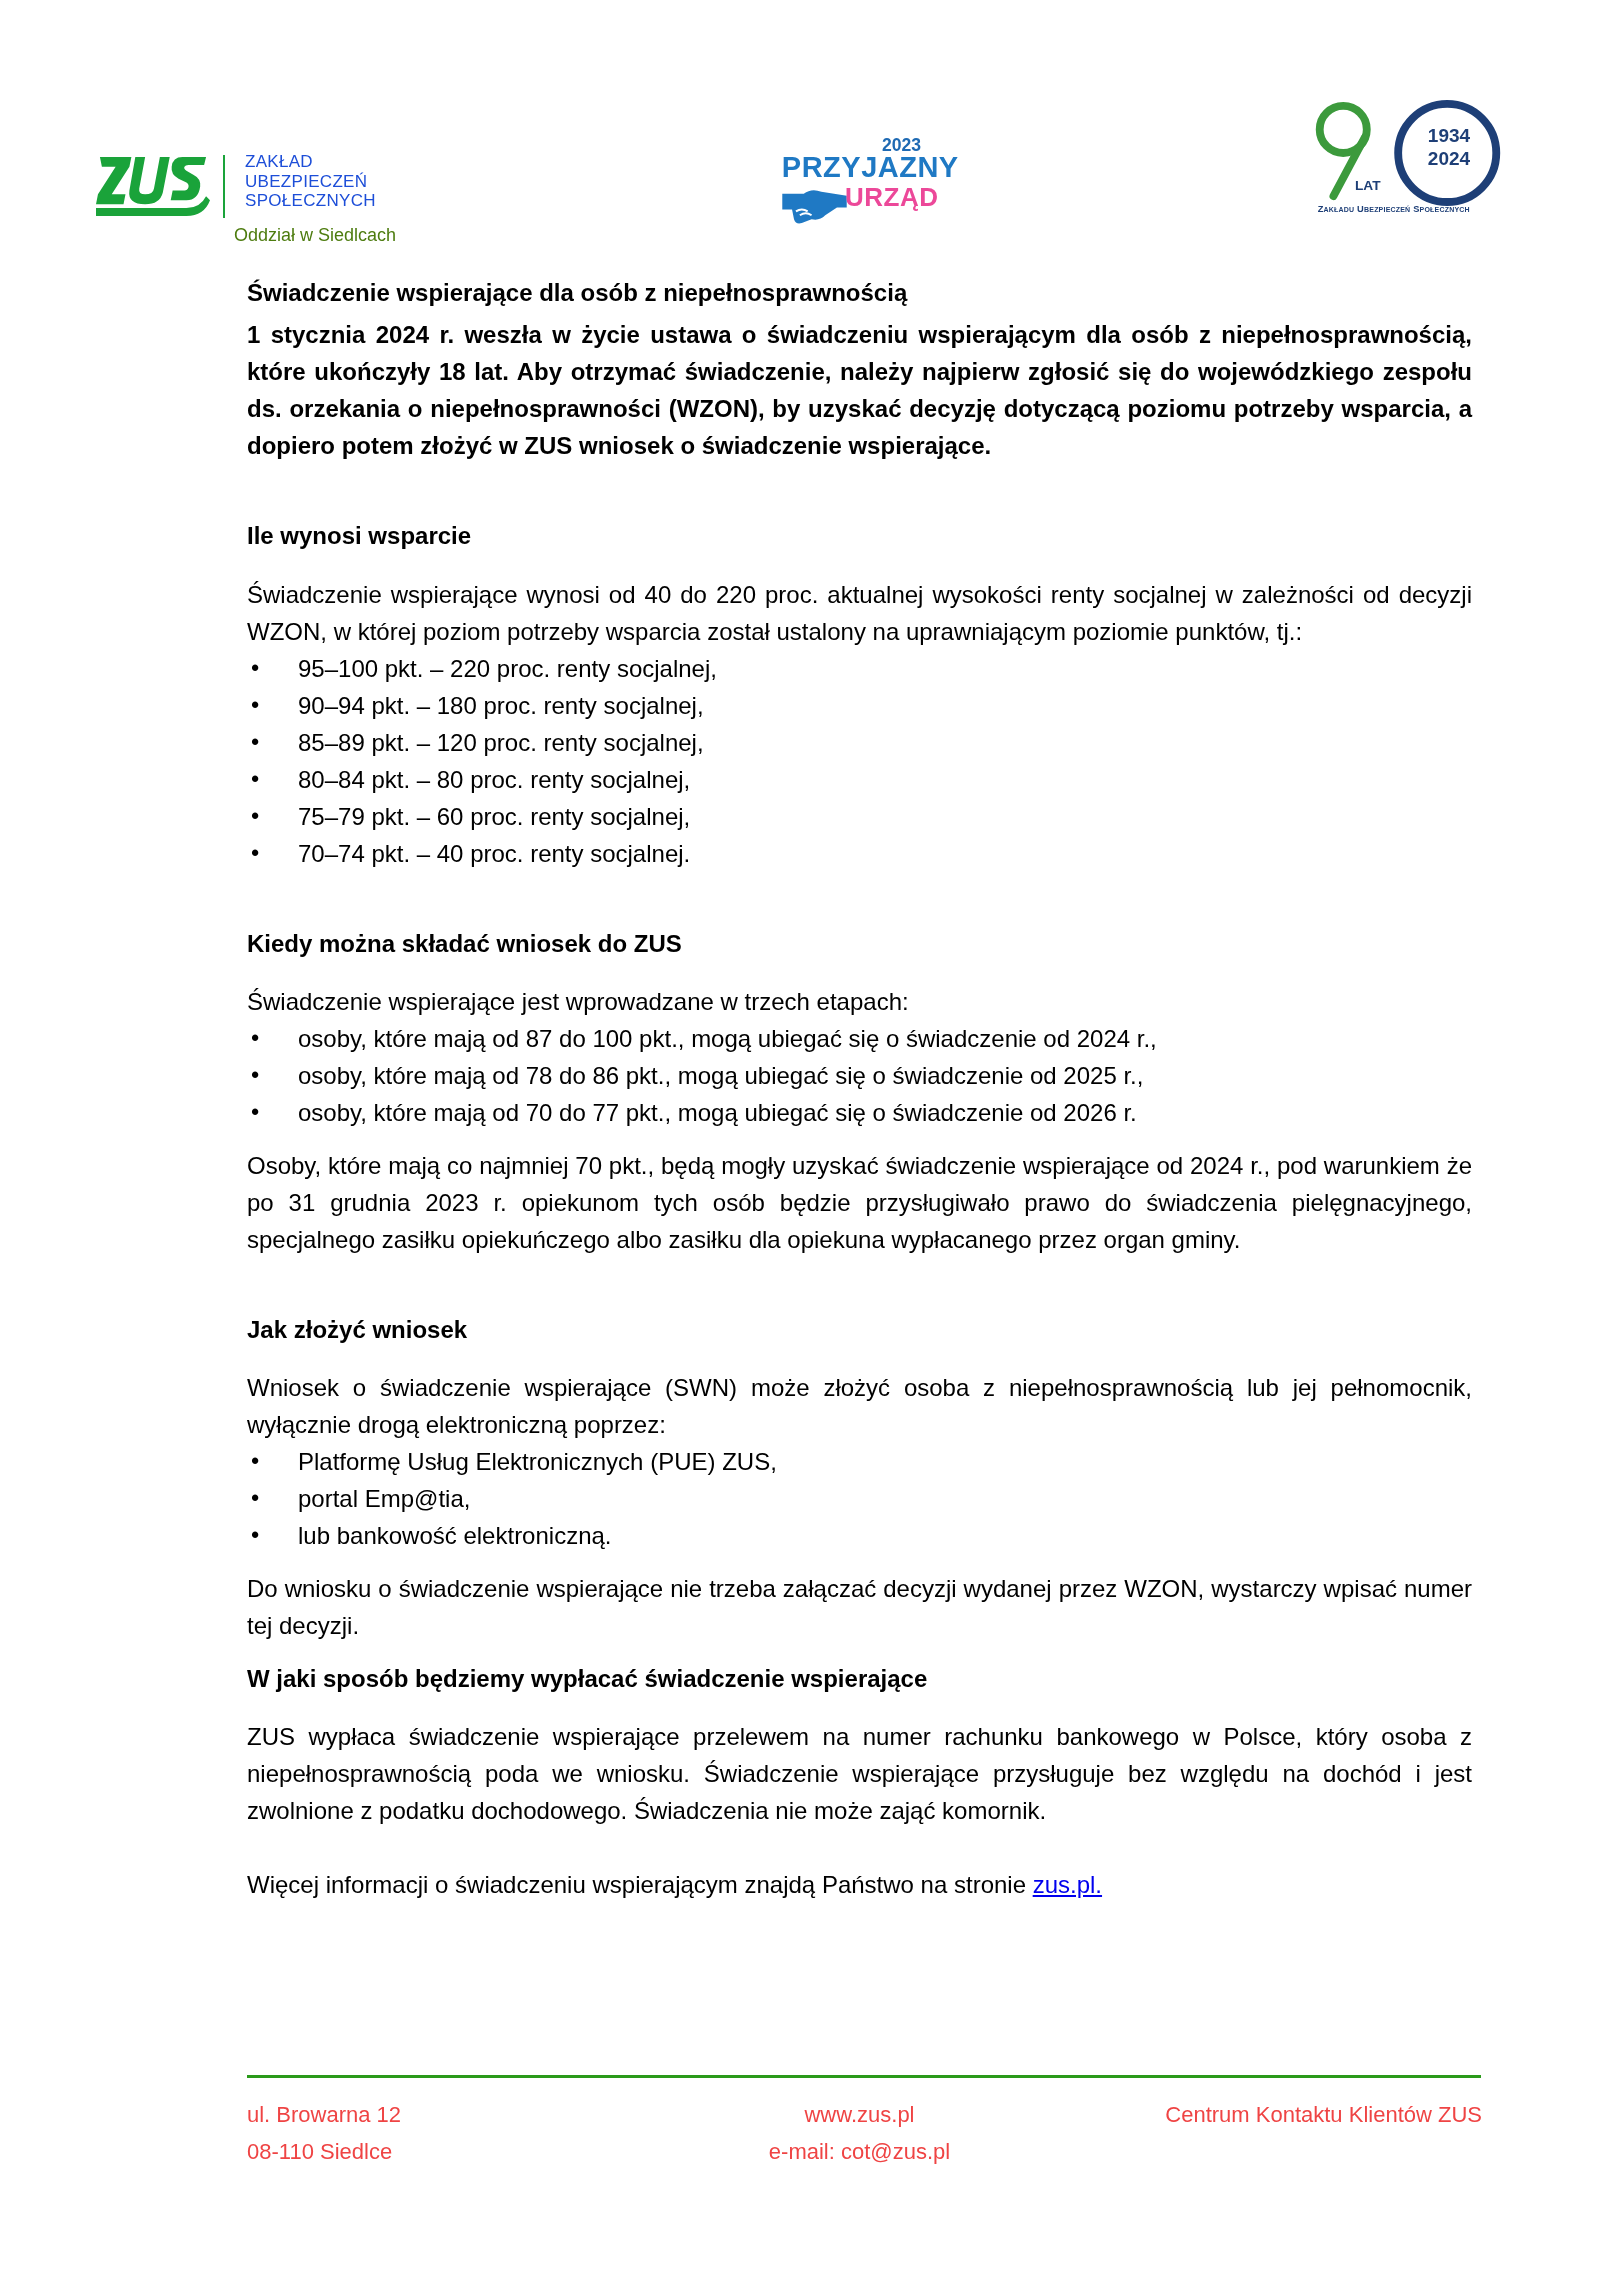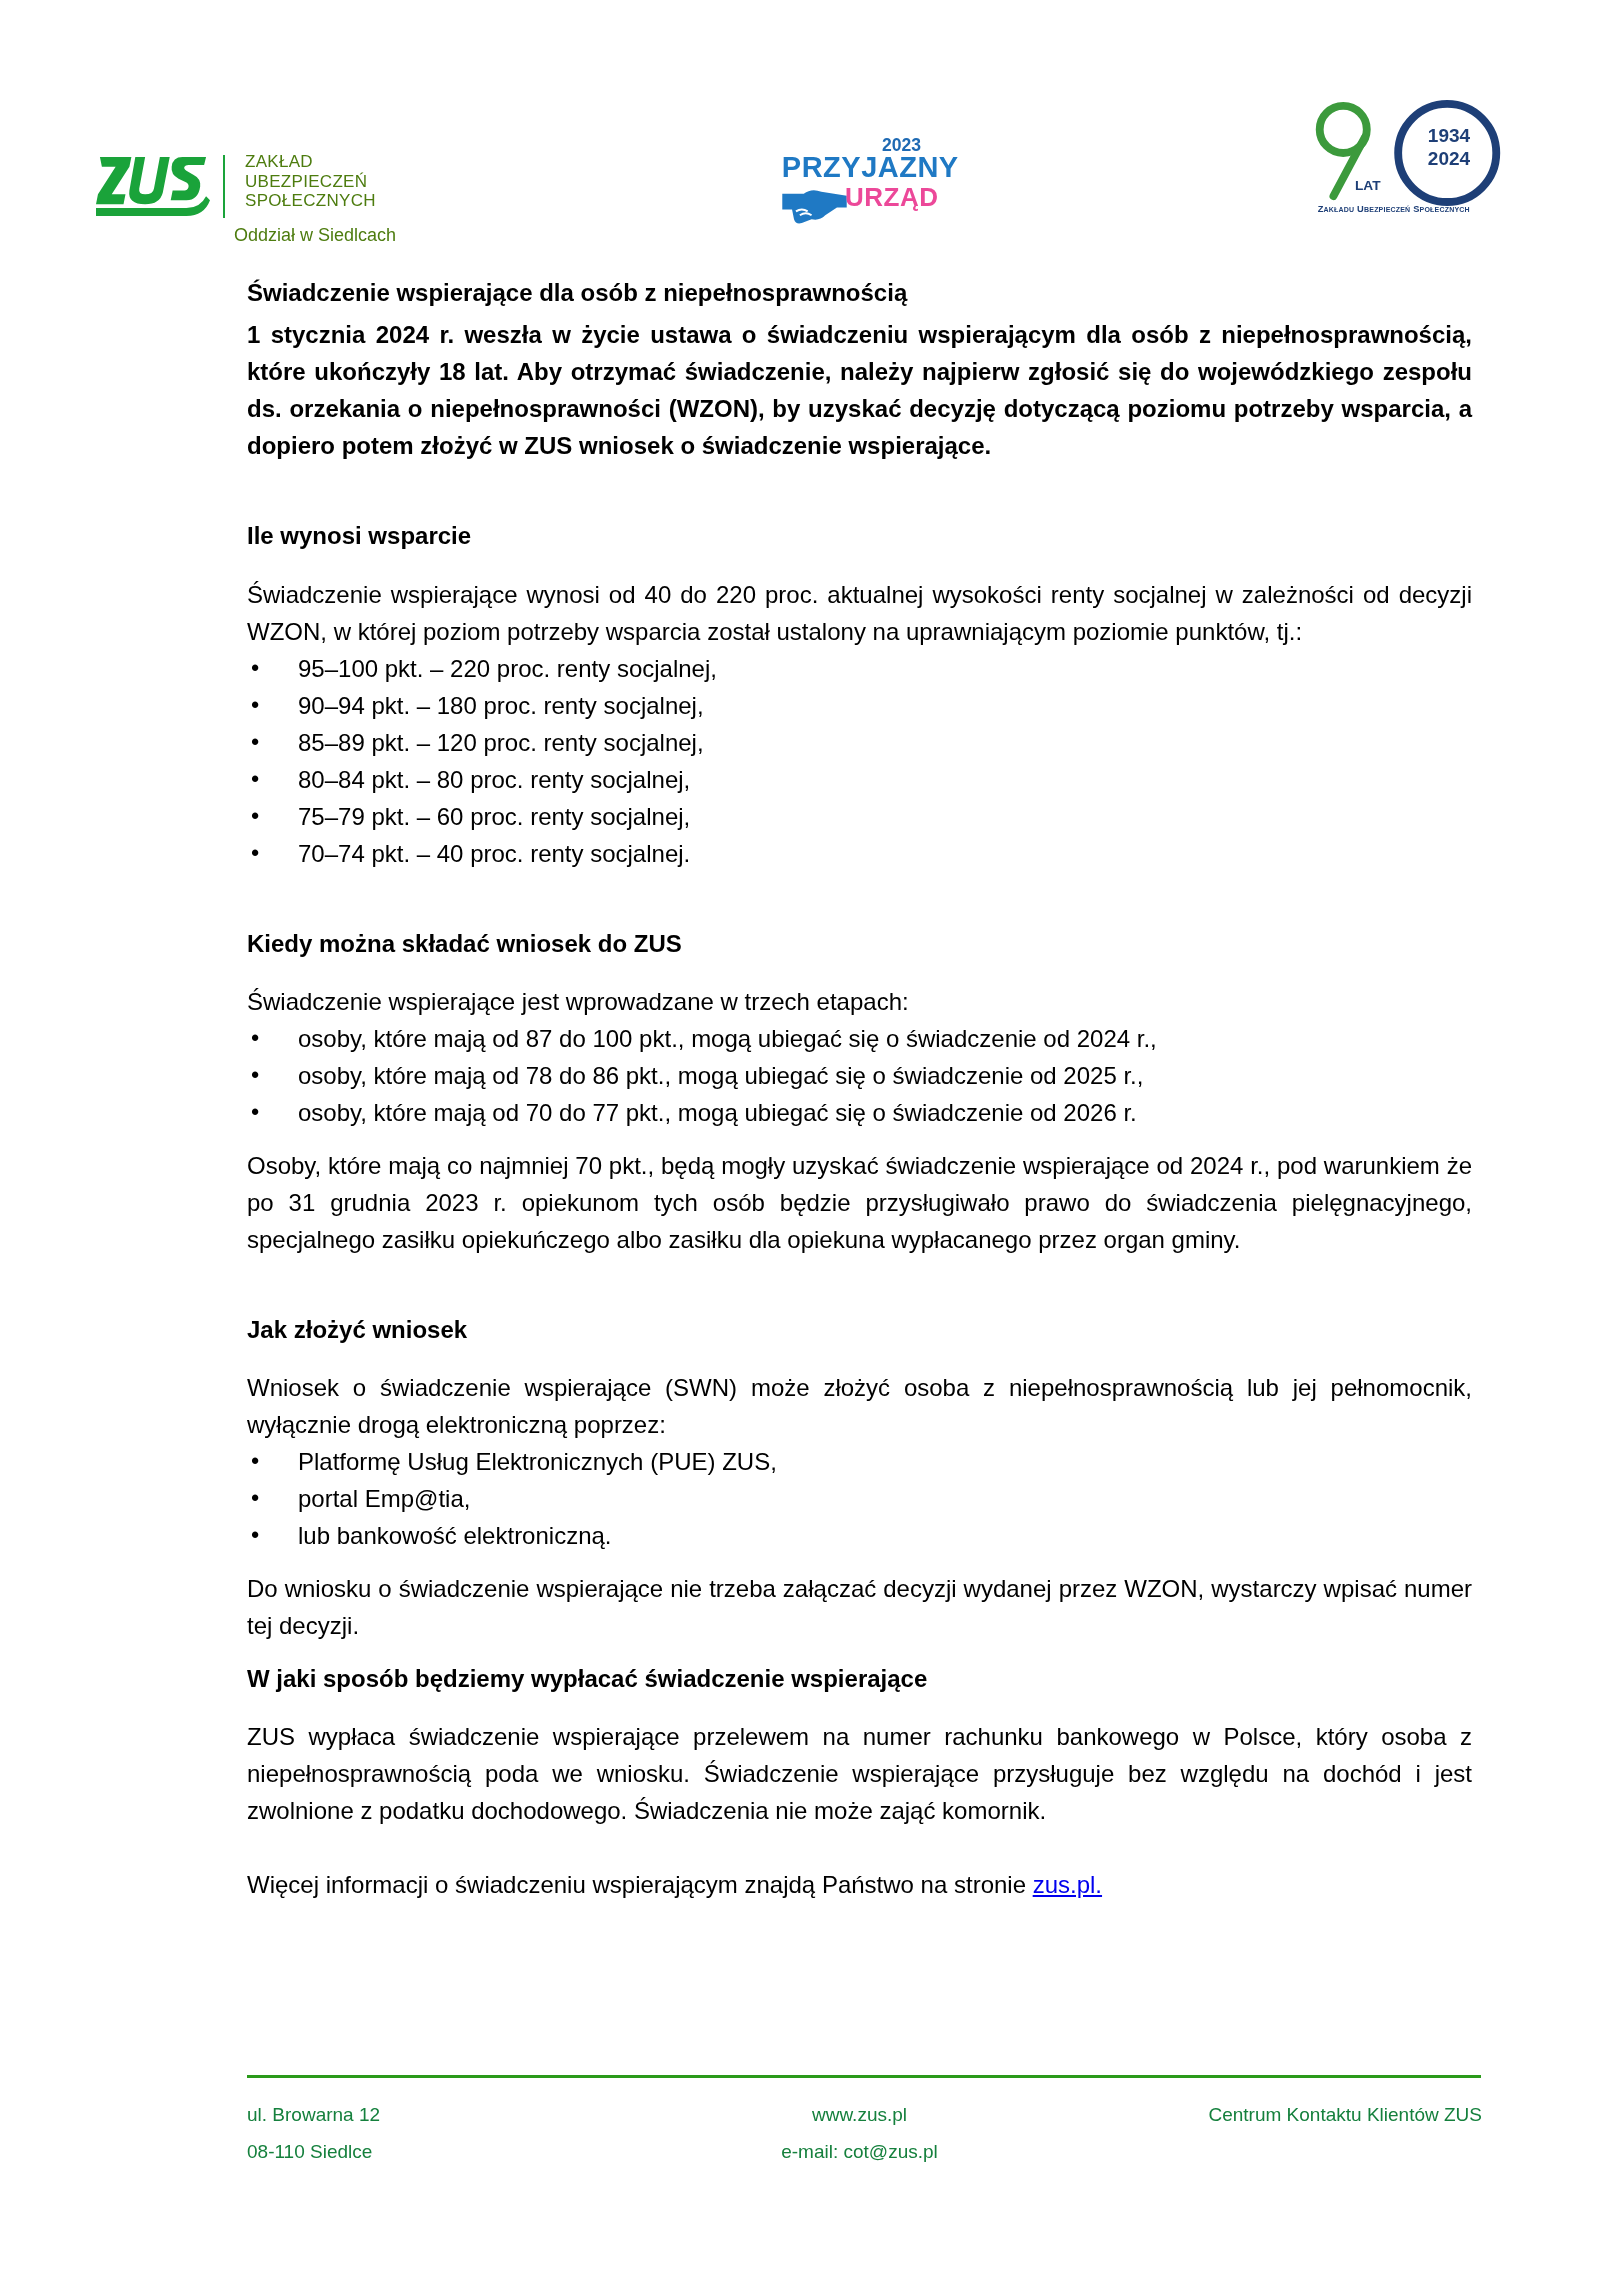--- a/index.html
+++ b/index.html
@@ -3,21 +3,21 @@
   <meta charset="utf-8">
   <style>
     html, body { margin: 0; padding: 0; background: #ffffff; }
     body { width: 1621px; height: 2293px; position: relative; overflow: hidden;
            font-family: "Liberation Sans", "DejaVu Sans", sans-serif; color: #000; }
     .page { position: absolute; left: 0; top: 0; width: 1621px; height: 2293px; }
 
     
     .hdr-zus { position: absolute; left: 96px; top: 155px; width: 114px; height: 63px; }
     .hdr-divider { position: absolute; left: 223px; top: 155px; width: 2px; height: 63px; background: #1aa33a; }
-    .hdr-org { position: absolute; left: 245px; top: 152px; color: #4d7c0f; font-size: 17px; line-height: 19.6px; font-weight: 400; letter-spacing: 0.3px; }
+    .hdr-org { position: absolute; left: 245px; top: 152px; color: #1d4ed8; font-size: 17px; line-height: 19.6px; font-weight: 400; letter-spacing: 0.3px; }
     .hdr-org div { white-space: nowrap; }
     .hdr-branch { position: absolute; left: 234px; top: 223px; color: #4d7c0f; font-size: 18px; line-height: 25.5px; white-space: nowrap; }
 
     .hdr-friendly { position: absolute; left: 774px; top: 135px; width: 186px; height: 98px; }
     .fr-year { position: absolute; left: 108px; top: 0; font-size: 17.6px; font-weight: 700; color: #1f6ab3; }
     .fr-title { position: absolute; left: 7.8px; top: 15.7px; font-size: 29px; font-weight: 700; color: #1f79c4; letter-spacing: 0.5px; white-space: nowrap; }
     .fr-sub { position: absolute; left: 71px; top: 47px; font-size: 26px; font-weight: 700; color: #ec4899; letter-spacing: 0.5px; white-space: nowrap; }
     .fr-hand { position: absolute; left: 7.8px; top: 51px; width: 65px; height: 41px; }
 
     .hdr-anniv { position: absolute; left: 1304px; top: 98px; width: 206px; height: 127px; }
@@ -32,21 +32,21 @@
     .title { font-weight: 700; margin: 0; }
     .lead { font-weight: 700; }
     .heading { font-weight: 700; }
     ul.bullets { list-style: none; margin: 0; padding: 0; }
     ul.bullets li { position: relative; padding-left: 51px; }
     ul.bullets li::before { content: "\2022"; position: absolute; left: 3.9px; top: 0; font-size: 23.5px; }
     a.link { color: #0000ee; text-decoration: underline; }
 
     
     .footer-rule { position: absolute; left: 247px; top: 2075px; width: 1234px; height: 2.9px; background: #2a9a1a; }
-    .footer { position: absolute; top: 2096px; font-size: 19px; line-height: 37px; color: #15803d; }
+    .footer { position: absolute; top: 2096px; font-size: 22px; line-height: 37px; color: #ef4444; }
     .f-left { left: 247px; }
     .f-mid { left: 737px; width: 245px; text-align: center; }
     .f-right { left: 1041px; width: 441px; text-align: right; }
   </style>
 </head>
 <body>
 
 <div class="page">
 
   <svg class="hdr-zus" viewBox="0 0 116 64">

